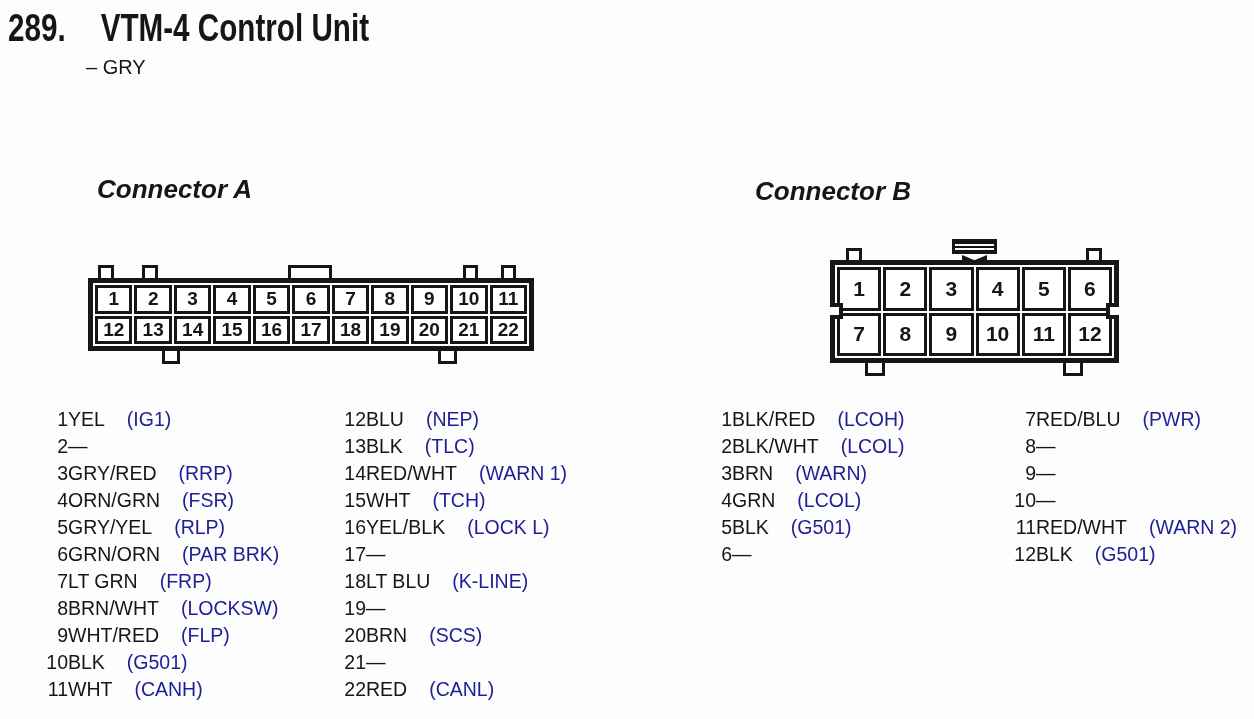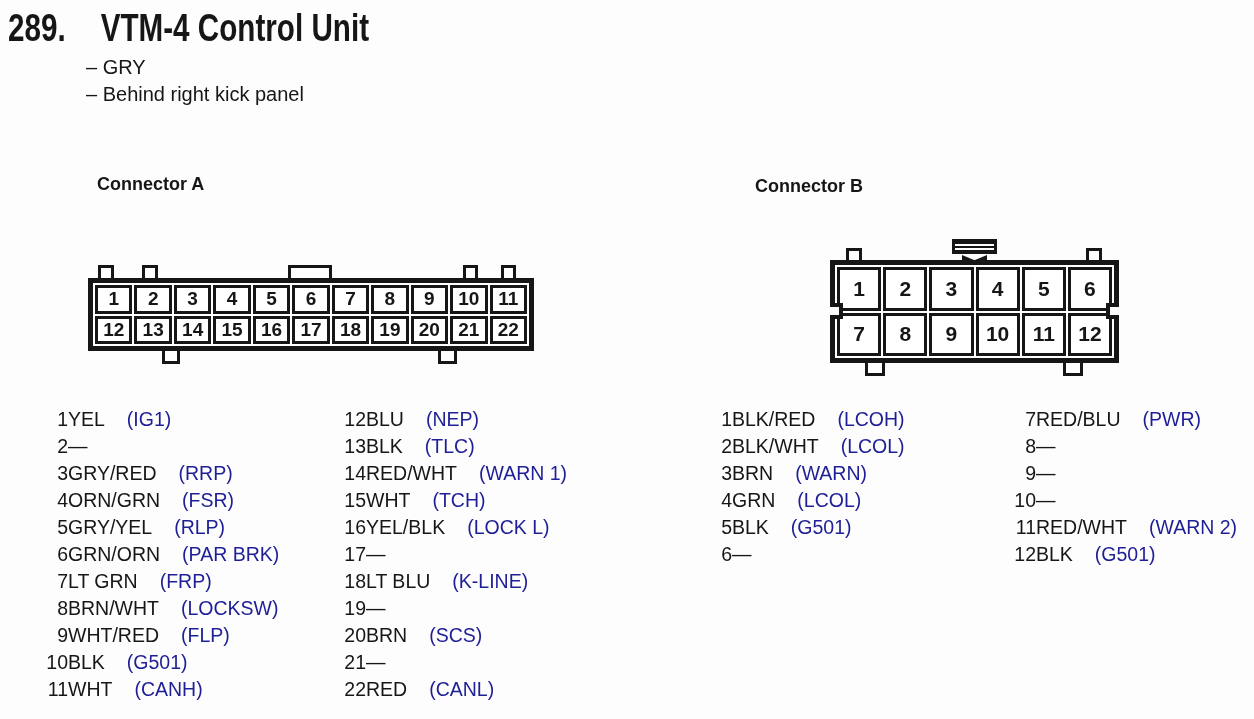--- a/index.html
+++ b/index.html
@@ -16,25 +16,25 @@
   .title {
     position: absolute; left: 8px; top: 6px;
     display: flex; gap: 46px;
     font-weight: bold; font-size: 39px;
     white-space: nowrap;
     transform: scaleX(0.76); transform-origin: left top;
     letter-spacing: 0;
   }
 
   
-  .notes { position: absolute; left: 86px; top: 54px; font-size: 20px; line-height: 26.5px; }
+  .notes { position: absolute; left: 86px; top: 54px; font-size: 20px; line-height: 26.5px; text-align: right; }
   .note-row { white-space: nowrap; }
 
   
-  .conn-label { position: absolute; font-weight: bold; font-size: 18px; white-space: nowrap; }
+  .conn-label { position: absolute; font-weight: bold; font-size: 26px; white-space: nowrap; font-style: italic; }
   #label-a { left: 97px; top: 174px; }
   #label-b { left: 755px; top: 176px; }
 
   
   .connbox {
     position: absolute;
     background: #fff;
     border: 5px solid var(--ink, #161616);
     display: flex; flex-direction: column;
     padding: 2px; gap: 2px;
@@ -111,21 +111,20 @@
 
 <div class="title">
   <span>289.</span>
   <span>VTM-4 Control Unit</span>
 </div>
 
 <div class="notes">
 
     <div class="note-row">– GRY</div>
 
-    <div class="note-row">– Behind right kick panel</div>
 
   </div>
 
 <div class="conn-label" id="label-a">Connector A</div>
 
 <div class="conn-label" id="label-b">Connector B</div>
 
 <div class="connbox" id="conn-a">
   <div class="tab t1"></div>
   <div class="tab t2"></div>

